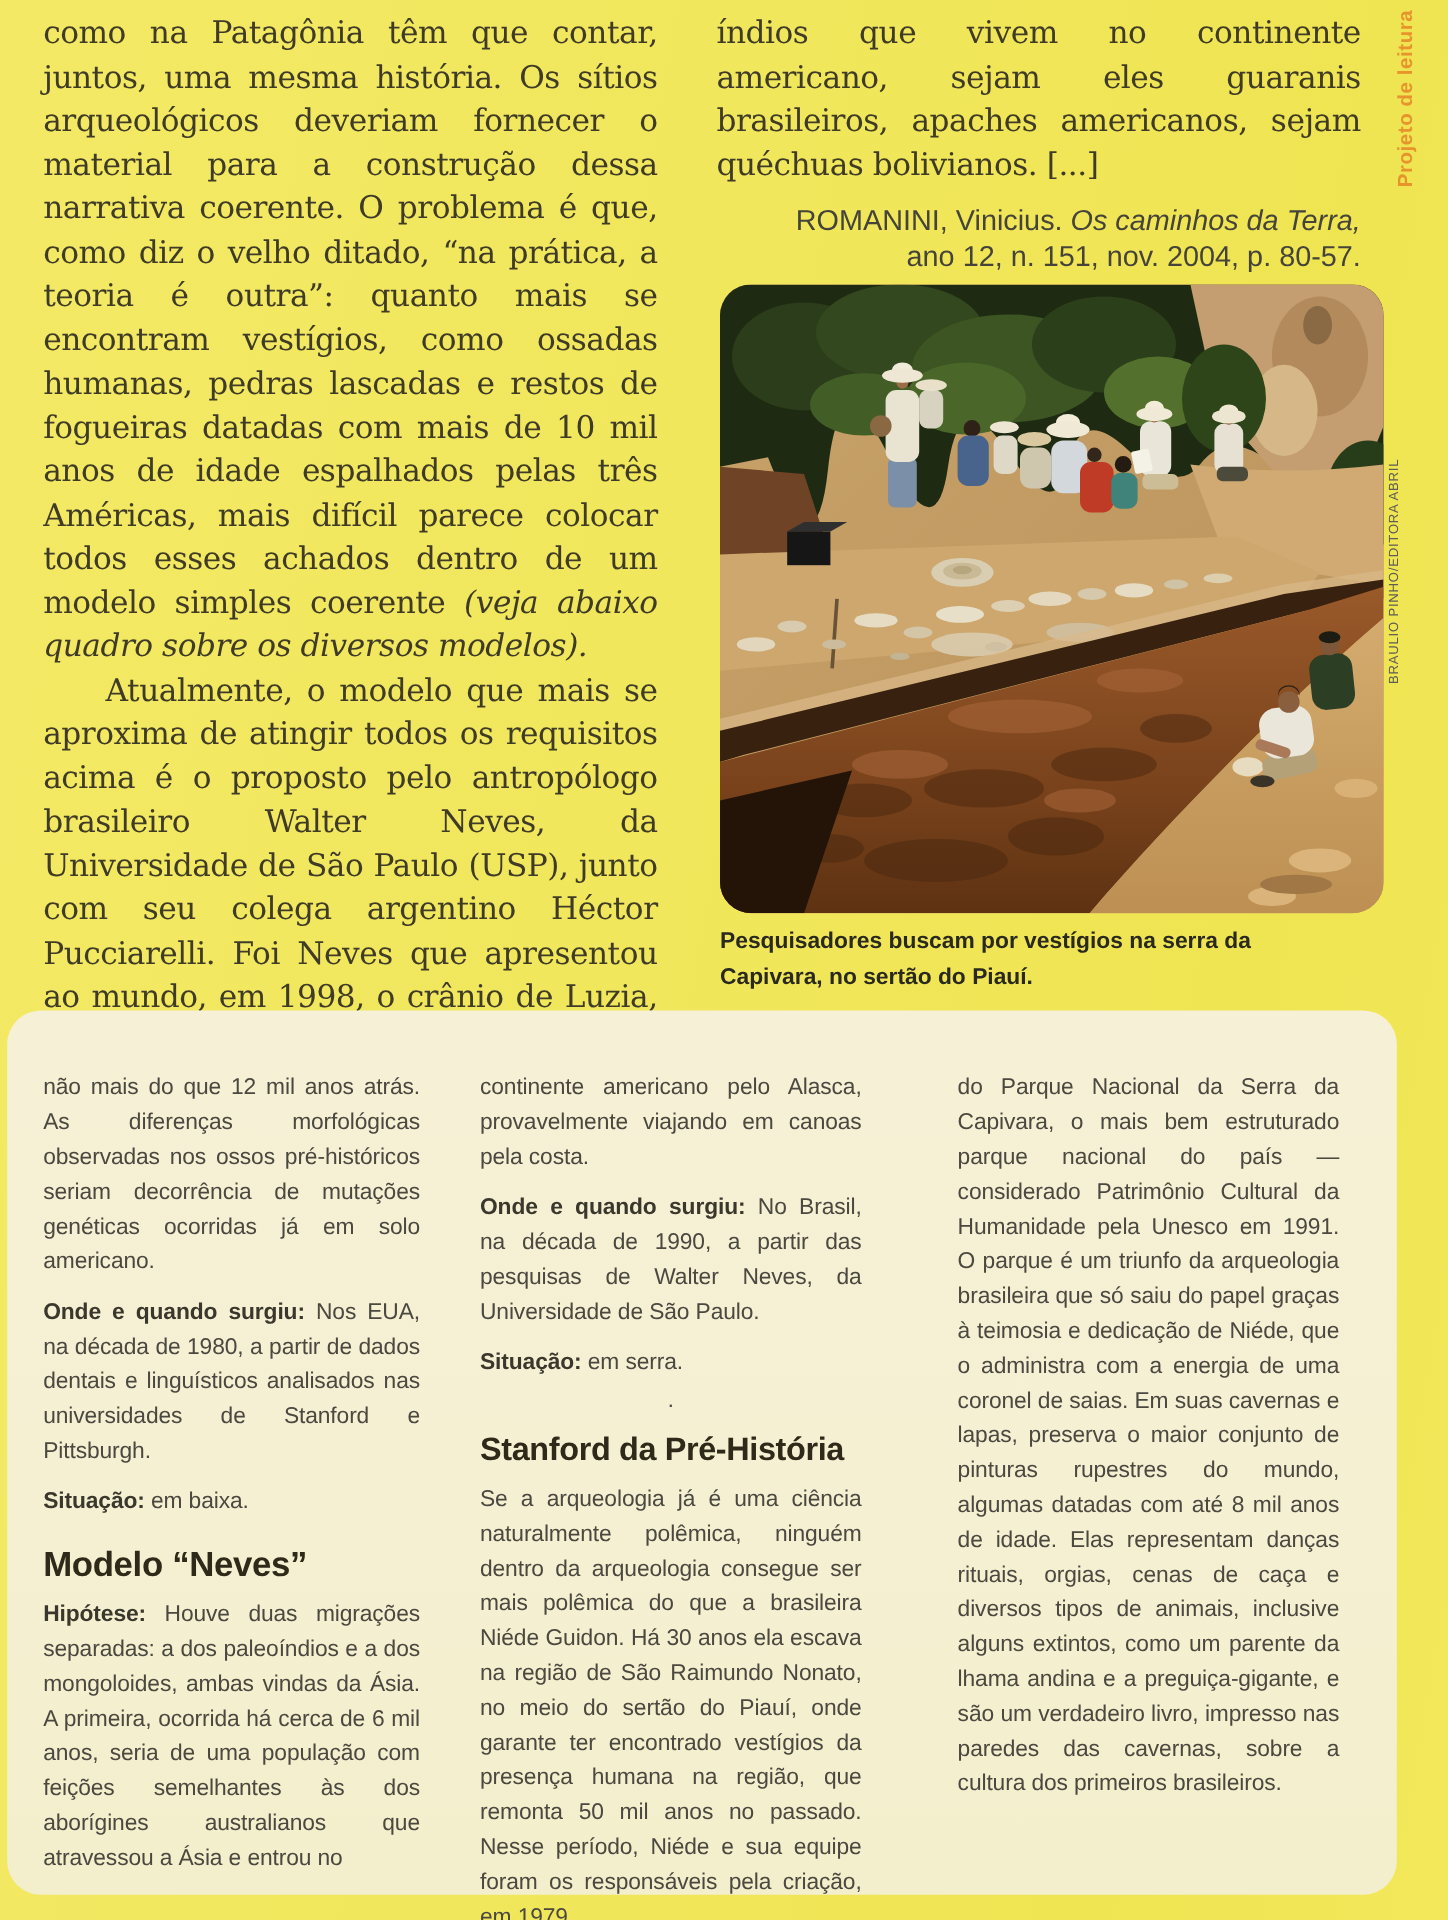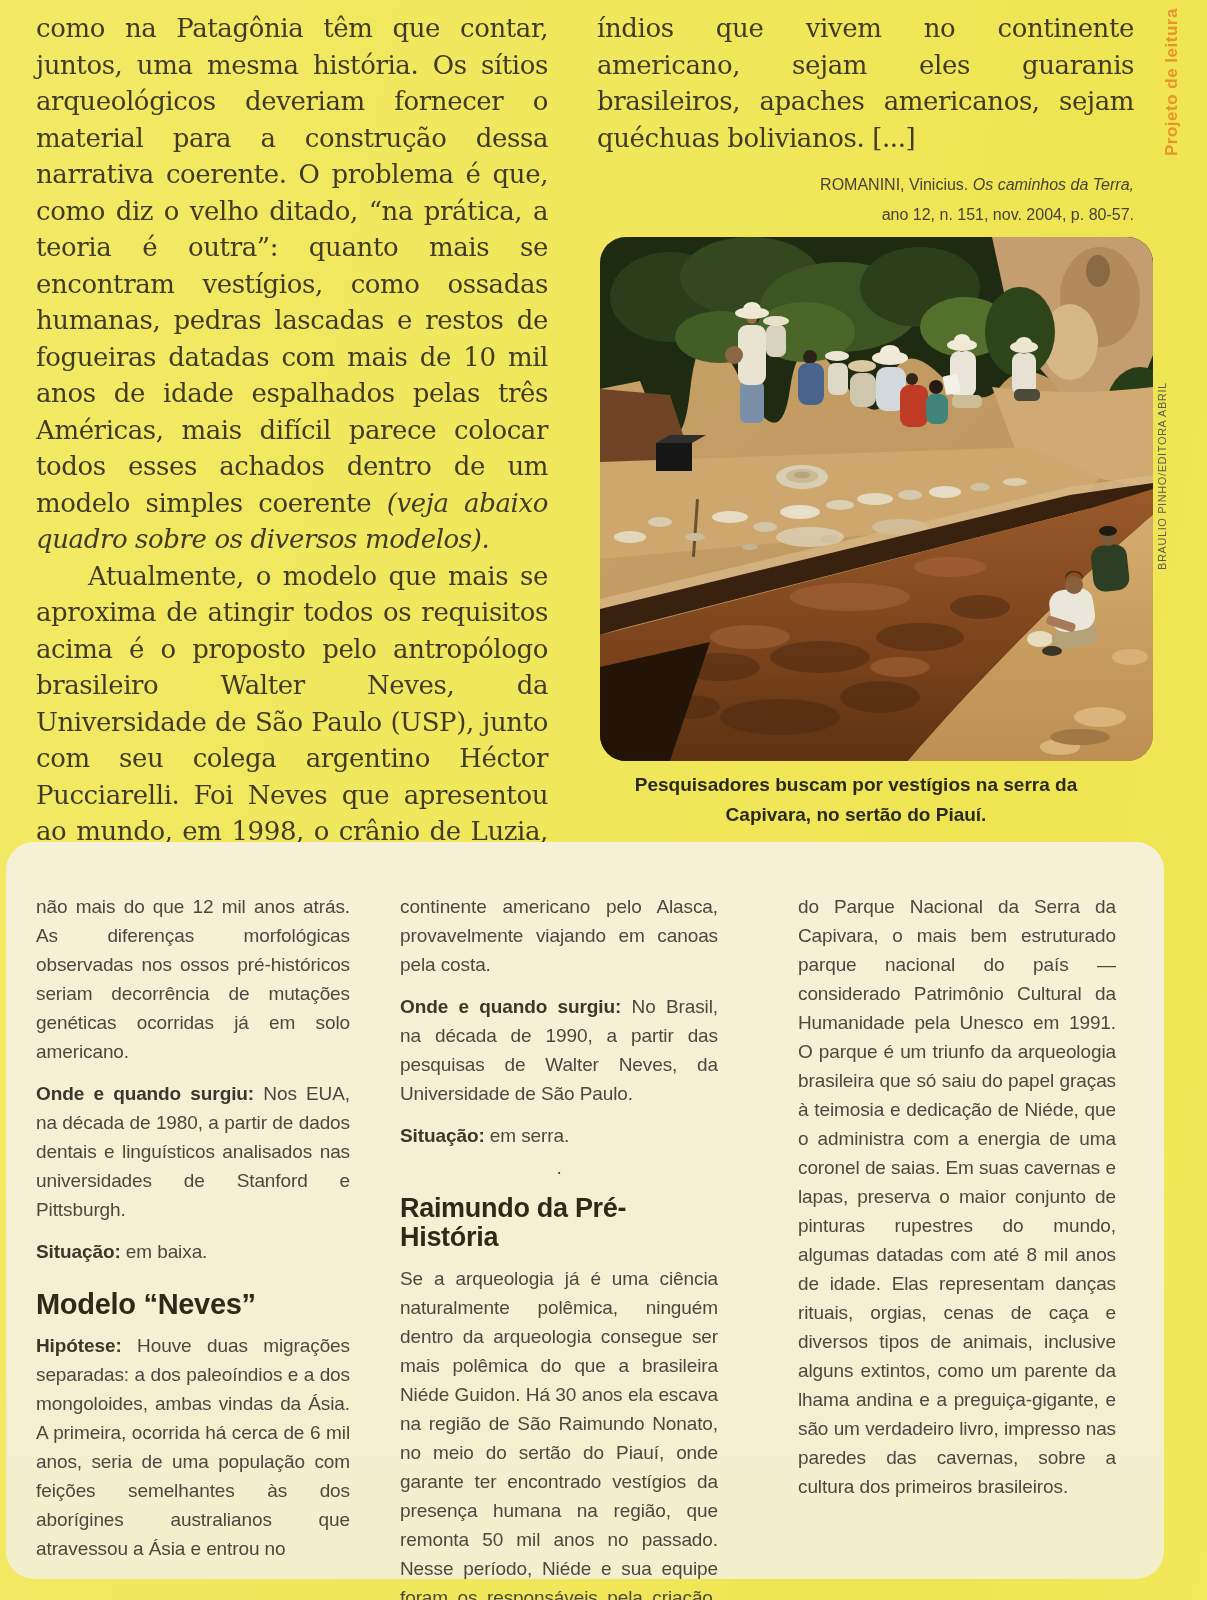--- a/index.html
+++ b/index.html
@@ -19,21 +19,21 @@
     color:#3f3b27;
     text-align:justify;
   }
   .serifcol p{margin:0;}
   .col-left{left:36px;top:10px;width:512px;}
   .col-right{left:597px;top:10px;width:537px;}
   .indent{text-indent:52px;}
   .citation{
     margin-top:14px;
     font-family:"Liberation Sans",sans-serif;
-    font-size:16px;line-height:30px;
+    font-size:24px;line-height:30px;
     letter-spacing:0;
     color:#45433a;text-align:right;
   }
   
   .photo{
     position:absolute;left:600px;top:237px;width:553px;height:524px;
     border-radius:26px;overflow:hidden;background:#c7a269;
   }
   .photo svg{display:block;width:100%;height:100%;}
   .photo-credit{
@@ -42,21 +42,21 @@
     font-size:11px;letter-spacing:0.6px;color:#5d5c55;white-space:nowrap;
   }
   .sidebar-label{
     position:absolute;left:1162px;top:6px;height:150px;
     writing-mode:vertical-rl;transform:rotate(180deg);
     font-size:17px;font-weight:bold;color:#e8942c;white-space:nowrap;
     letter-spacing:0.5px;
   }
   .caption{
     position:absolute;left:600px;top:770px;width:512px;
-    font-size:19px;line-height:30px;font-weight:bold;color:#2a291f;text-align:center;
+    font-size:19px;line-height:30px;font-weight:bold;color:#2a291f;
   }
   
   .box{
     position:absolute;left:6px;top:842px;width:1158px;height:737px;
     background:linear-gradient(180deg,#f6f1d6 0%,#f5f0d2 60%,#f3eecb 100%);
     border-radius:28px;
   }
   .bcol{
     position:absolute;top:50px;
     font-size:19px;line-height:29px;letter-spacing:-0.1px;
@@ -259,21 +259,21 @@
       <p><b>Situação:</b><span> em baixa.</span></p>
       <h3>Modelo “Neves”</h3>
       <p><b>Hipótese:</b><span> Houve duas migrações separadas: a dos paleoíndios e a dos mongoloides, ambas vindas da Ásia. A primeira, ocorrida há cerca de 6 mil anos, seria de uma população com feições semelhantes às dos aborígines australianos que atravessou a Ásia e entrou no</span></p>
     </div>
 
     <div class="bcol c2">
       <p>continente americano pelo Alasca, provavelmente viajando em canoas pela costa.</p>
       <p><b>Onde e quando surgiu:</b><span> No Brasil, na década de 1990, a partir das pesquisas de Walter Neves, da Universidade de São Paulo.</span></p>
       <p><b>Situação:</b><span> em serra.</span></p>
       <p class="dotline">·</p>
-      <h3>Raimundo da Pré-História</h3>
+      <h3>Stanford da Pré-História</h3>
       <p>Se a arqueologia já é uma ciência naturalmente polêmica, ninguém dentro da arqueologia consegue ser mais polêmica do que a brasileira Niéde Guidon. Há 30 anos ela escava na região de São Raimundo Nonato, no meio do sertão do Piauí, onde garante ter encontrado vestígios da presença humana na região, que remonta 50 mil anos no passado. Nesse período, Niéde e sua equipe foram os responsáveis pela criação, em 1979,</p>
     </div>
 
     <div class="bcol c3">
       <p>do Parque Nacional da Serra da Capivara, o mais bem estruturado parque nacional do país — considerado Patrimônio Cultural da Humanidade pela Unesco em 1991. O parque é um triunfo da arqueologia brasileira que só saiu do papel graças à teimosia e dedicação de Niéde, que o administra com a energia de uma coronel de saias. Em suas cavernas e lapas, preserva o maior conjunto de pinturas rupestres do mundo, algumas datadas com até 8 mil anos de idade. Elas representam danças rituais, orgias, cenas de caça e diversos tipos de animais, inclusive alguns extintos, como um parente da lhama andina e a preguiça-gigante, e são um verdadeiro livro, impresso nas paredes das cavernas, sobre a cultura dos primeiros brasileiros.</p>
     </div>
 
   </div>
 </div>
 

